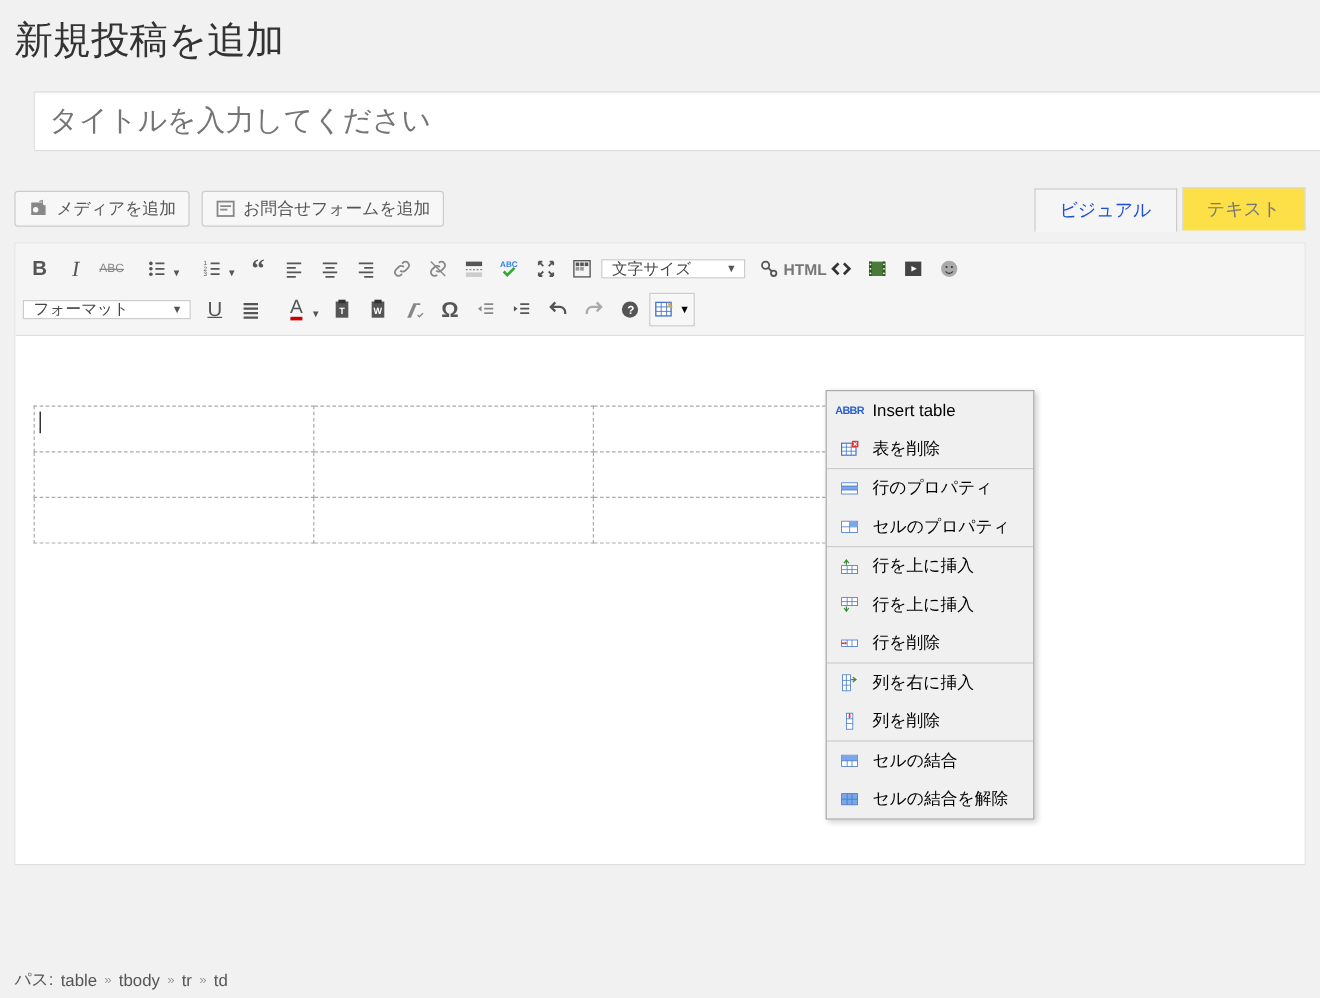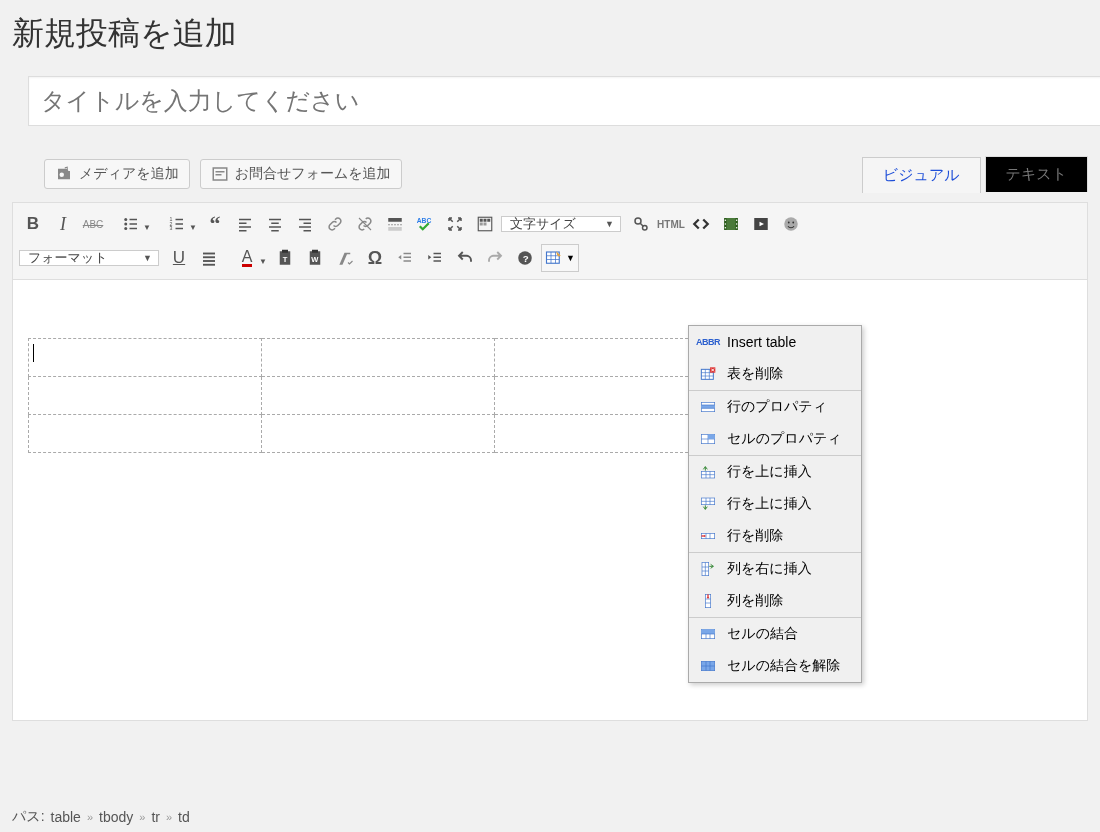--- a/index.html
+++ b/index.html
@@ -1,24 +1,24 @@
 <!DOCTYPE html>
 <html><head>
 <meta charset="utf-8">
 <style>
 * { box-sizing: border-box; margin: 0; padding: 0; }
 body { font-family: Arial, "Hiragino Kaku Gothic Pro", Meiryo, sans-serif; background: #f1f1f1; width: 1100px; height: 832px; overflow: hidden; position: relative; }
 .page-header { font-size: 32px; font-weight: normal; color: #333; padding: 12px 12px 20px 12px; }
 .title-input { width: calc(100% - 24px); margin: 0 12px 30px 28px; padding: 10px 12px; font-size: 24px; border: 1px solid #ddd; background: #fff; color: #888; outline: none; box-shadow: 0 1px 2px rgba(0,0,0,0.05) inset; }
-.media-row { display: flex; align-items: center; padding: 0 12px 10px 12px; gap: 10px; margin-left: 32px; }
+.media-row { display: flex; align-items: center; padding: 0 12px 10px 12px; gap: 10px; }
 .btn { background: #f7f7f7; border: 1px solid #ccc; padding: 5px 10px; font-size: 14px; color: #555; display: inline-flex; align-items: center; gap: 6px; cursor: pointer; border-radius: 3px; }
 .btn .ico { width: 18px; height: 18px; display: inline-flex; align-items: center; justify-content: center; }
 .flex-spacer { flex: 1; }
 .tabs { display: flex; gap: 4px; }
-.tab { background: #000000; border: 1px solid #ddd; border-bottom: none; padding: 8px 20px; font-size: 15px; color: #777; cursor: pointer; position: relative; }
+.tab { background: #fde047; border: 1px solid #ddd; border-bottom: none; padding: 8px 20px; font-size: 15px; color: #777; cursor: pointer; position: relative; }
 .tab.active { background: #f5f5f5; color: #1d4ed8; border-color: #ccc; top: 1px; }
 .editor-wrap { margin: 0 12px; border: 1px solid #dedede; background: #fff; }
 .toolbar { background: #f5f5f5; border-bottom: 1px solid #dedede; padding: 4px 6px; }
 .toolbar-row { display: flex; align-items: center; gap: 2px; flex-wrap: wrap; min-height: 34px; }
 .tbtn { width: 28px; height: 28px; display: inline-flex; align-items: center; justify-content: center; cursor: pointer; border: 1px solid transparent; border-radius: 2px; color: #555; font-size: 15px; position: relative; }
 .tbtn.wide { width: 44px; }
 .tbtn .dd { font-size: 8px; color: #555; position: absolute; right: 1px; bottom: 5px; }
 .tbtn svg { width: 18px; height: 18px; fill: #555; }
 .select-box { height: 16px; background: #fff; border: 1px solid #ccc; padding: 0 22px 0 8px; font-size: 13px; color: #444; display: inline-flex; align-items: center; cursor: pointer; position: relative; min-width: 120px; margin-right: 4px; }
 .select-box::after { content: "▼"; font-size: 9px; color: #555; position: absolute; right: 6px; }
@@ -178,21 +178,21 @@
           <span>文字サイズ</span>
         </div>
       <span class="tbtn">
           <svg viewBox="0 0 24 24">
             <circle cx="8" cy="8" r="4" fill="none" stroke="#555" stroke-width="2"></circle>
             <line x1="11" y1="11" x2="15" y2="15" stroke="#555" stroke-width="2"></line>
             <circle cx="17" cy="17" r="3" fill="none" stroke="#555" stroke-width="2"></circle>
           </svg>
         </span>
       <span class="tbtn">
-          <span style="font-size:10px;font-weight:bold;color:#777">HTML</span>
+          <span style="font-size:13px;font-weight:bold;color:#777">HTML</span>
         </span>
       <span class="tbtn">
           <svg viewBox="0 0 24 24">
             <path d="M9 6l-6 6 6 6M15 6l6 6-6 6" fill="none" stroke="#333" stroke-width="3"></path>
           </svg>
         </span>
       <span class="tbtn">
           <svg viewBox="0 0 24 24">
             <rect x="3" y="4" width="18" height="16" fill="#4a7a3a"></rect>
             <rect x="3" y="4" width="3" height="16" fill="#2a5a1a"></rect>

